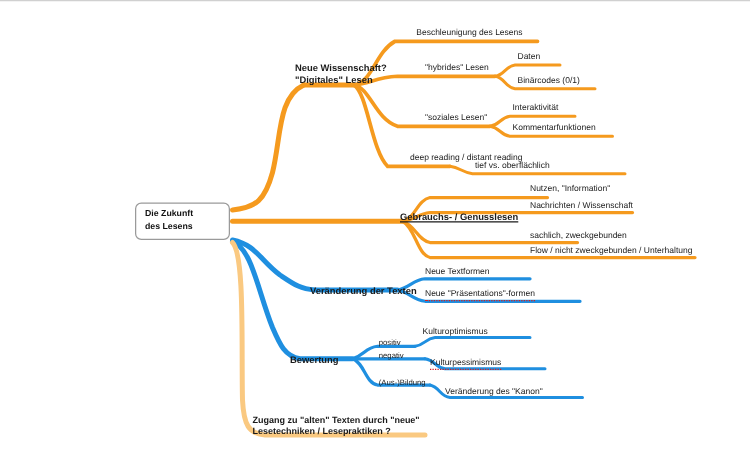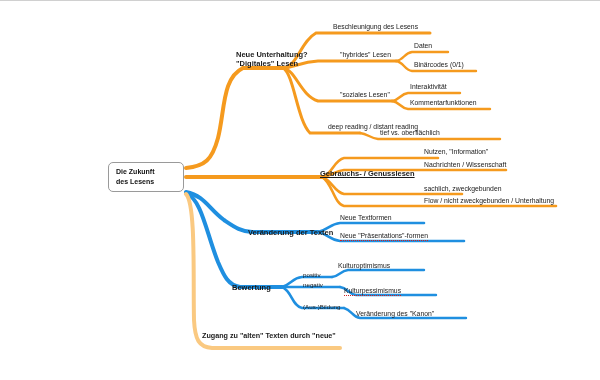--- a/index.html
+++ b/index.html
@@ -100,21 +100,21 @@
     <path d="M 186 194 C 196 204 193 280 194 320 C 195 340 199 347 212 348 L 340 348" fill="none" stroke="#FAC981" stroke-width="4" stroke-linecap="round"></path>
   </g>
 </svg>
 
 <div id="center-node">
   <span>Die Zukunft</span>
   <span>des Lesens</span>
 </div>
 
 <div class="lbl main" style="left:236px;top:50px;">
-  <div>Neue Unterhaltung?</div>
+  <div>Neue Wissenschaft?</div>
   <div>"Digitales" Lesen</div>
 </div>
 
 <div class="lbl sub" style="left:333px;top:23px;">Beschleunigung des Lesens</div>
 
 <div class="lbl sub" style="left:340px;top:51px;">"hybrides" Lesen</div>
 <div class="lbl sub" style="left:414px;top:42px;">Daten</div>
 <div class="lbl sub" style="left:414px;top:61px;">Binärcodes (0/1)</div>
 
 <div class="lbl sub" style="left:340px;top:91px;">"soziales Lesen"</div>
@@ -137,13 +137,14 @@
 <div class="lbl main" style="left:232px;top:283px;">Bewertung</div>
 <div class="lbl tiny" style="left:303px;top:271px;">positiv</div>
 <div class="lbl sub" style="left:338px;top:262px;">Kulturoptimismus</div>
 <div class="lbl tiny" style="left:303px;top:281px;">negativ</div>
 <div class="lbl sub spell" style="left:344px;top:287px;">Kulturpessimismus</div>
 <div class="lbl tiny" style="left:303px;top:303px;">(Aus-)Bildung</div>
 <div class="lbl sub" style="left:356px;top:310px;">Veränderung des "Kanon"</div>
 
 <div class="lbl bold2" style="left:202px;top:331px;">
   <div>Zugang zu "alten" Texten durch "neue"</div>
+  <div>Lesetechniken / Lesepraktiken ?</div>
 </div>
 
 </body></html>

